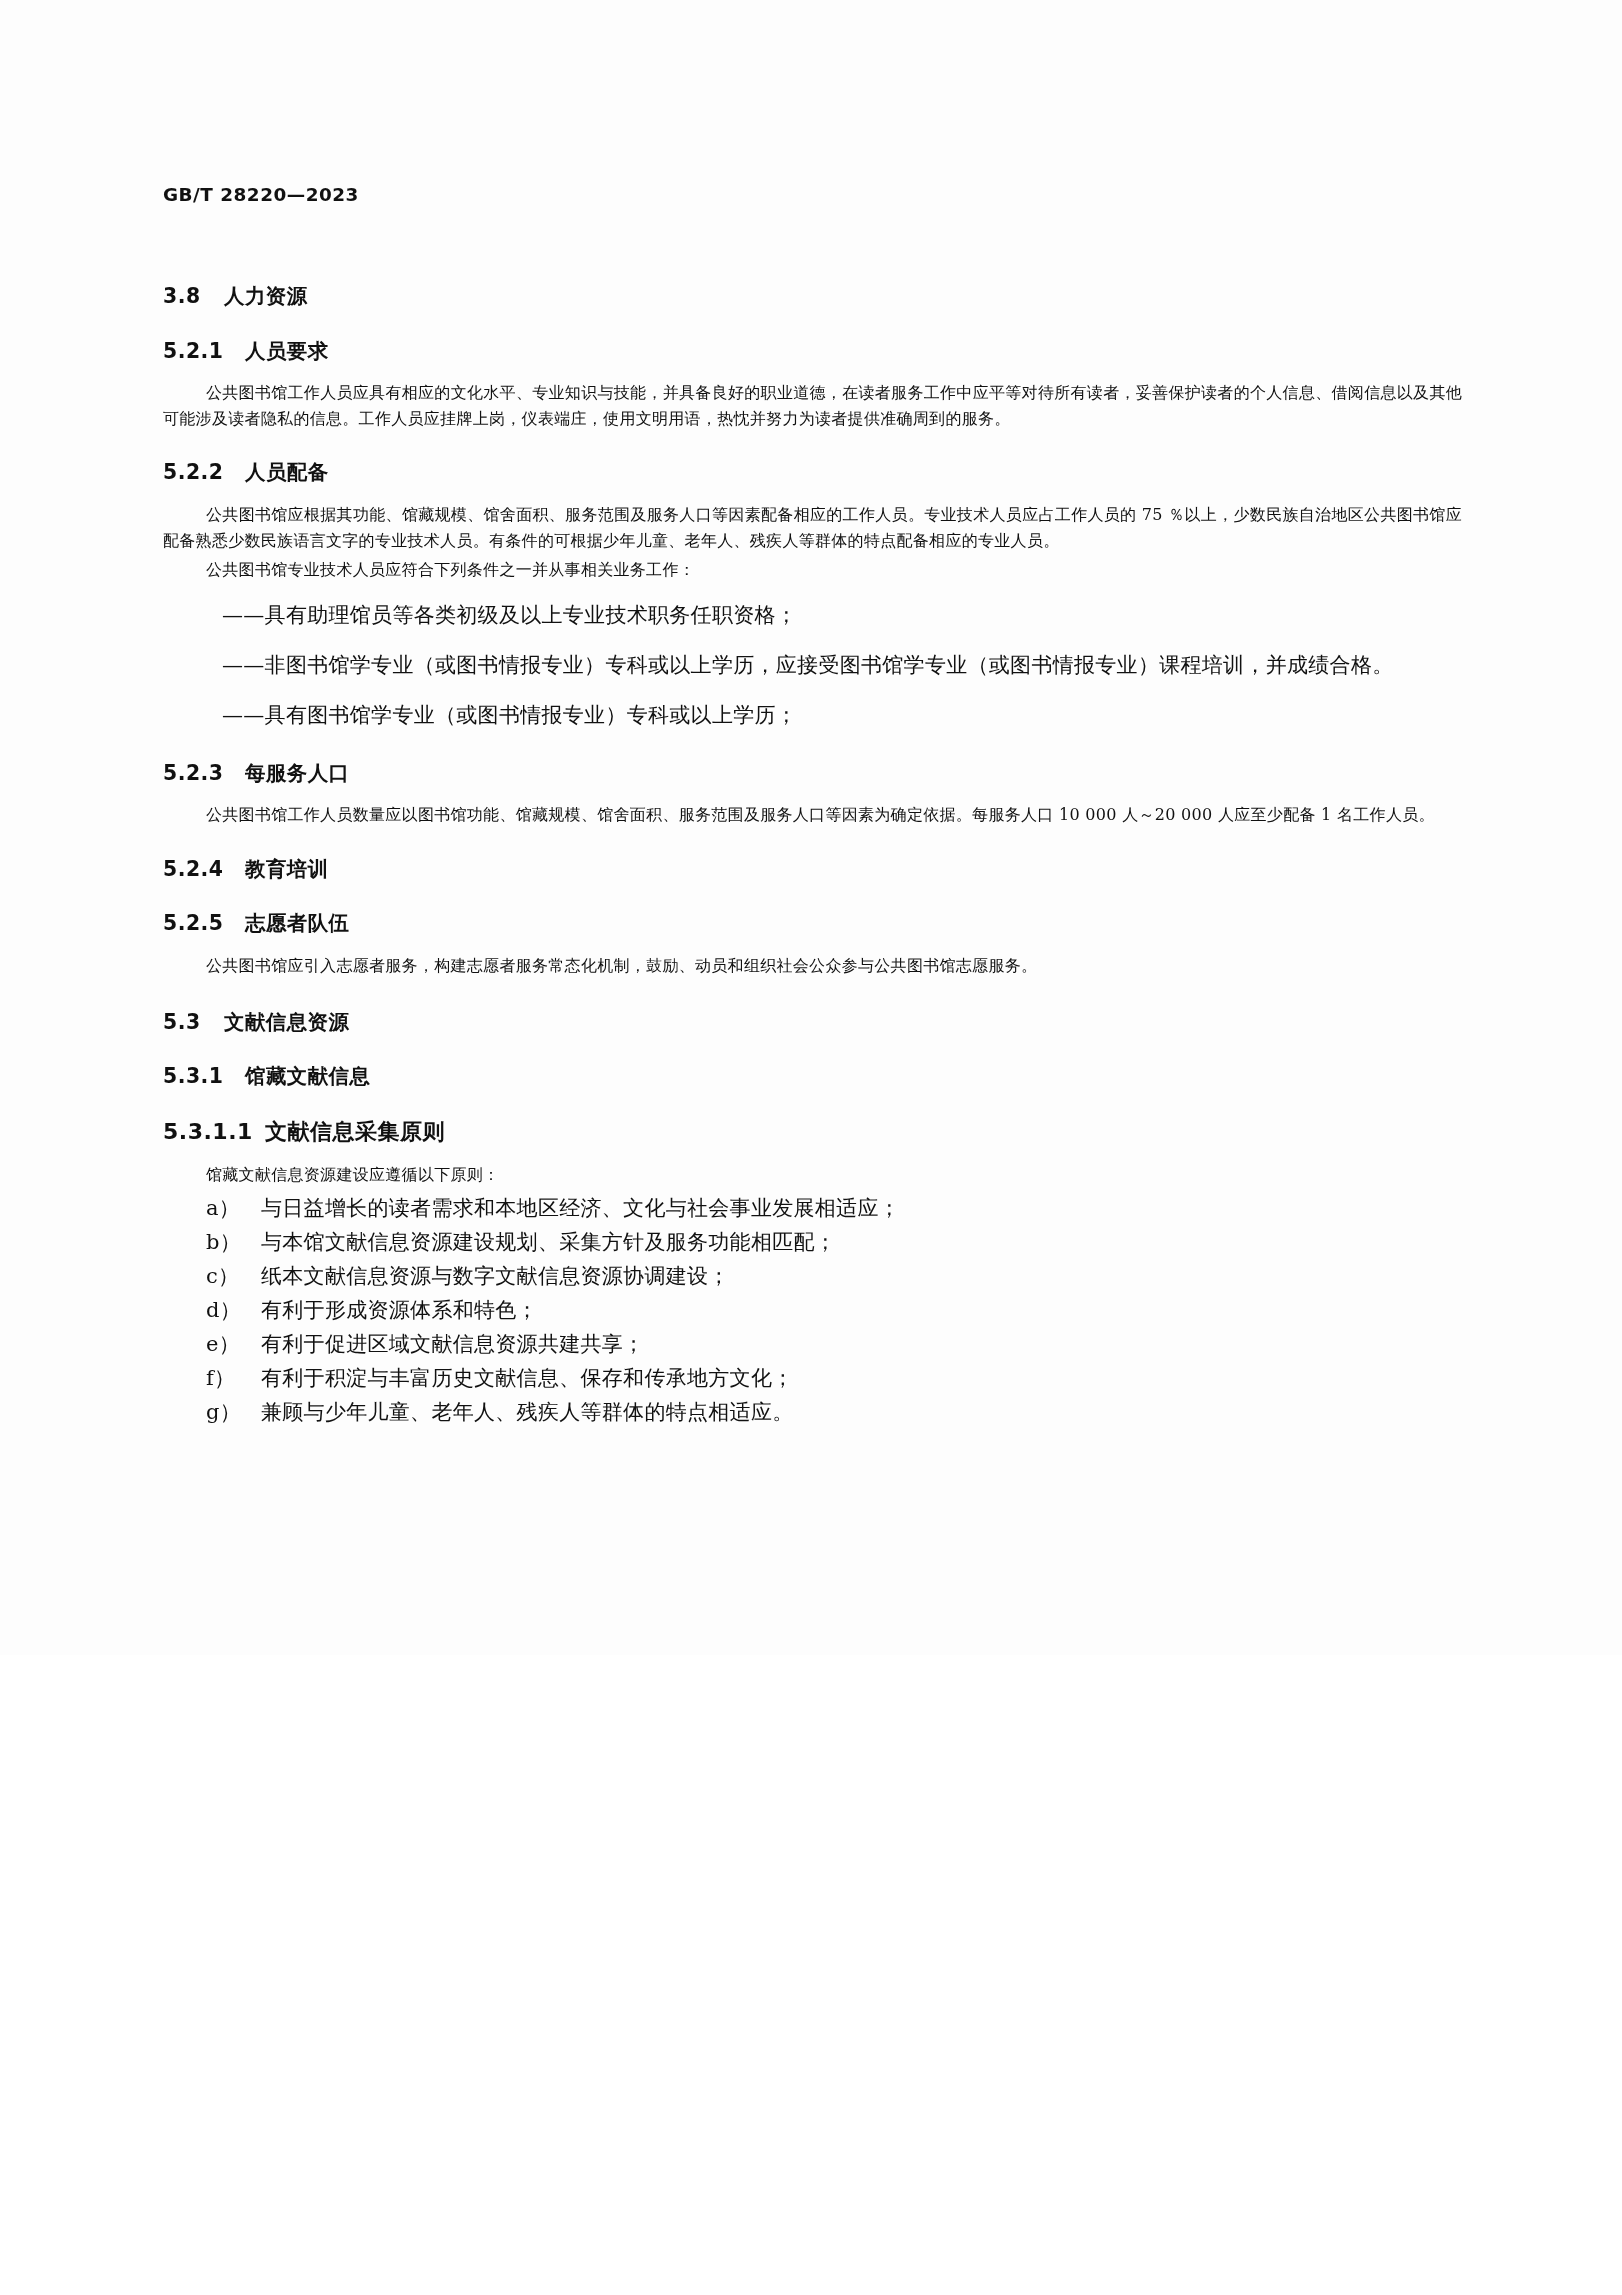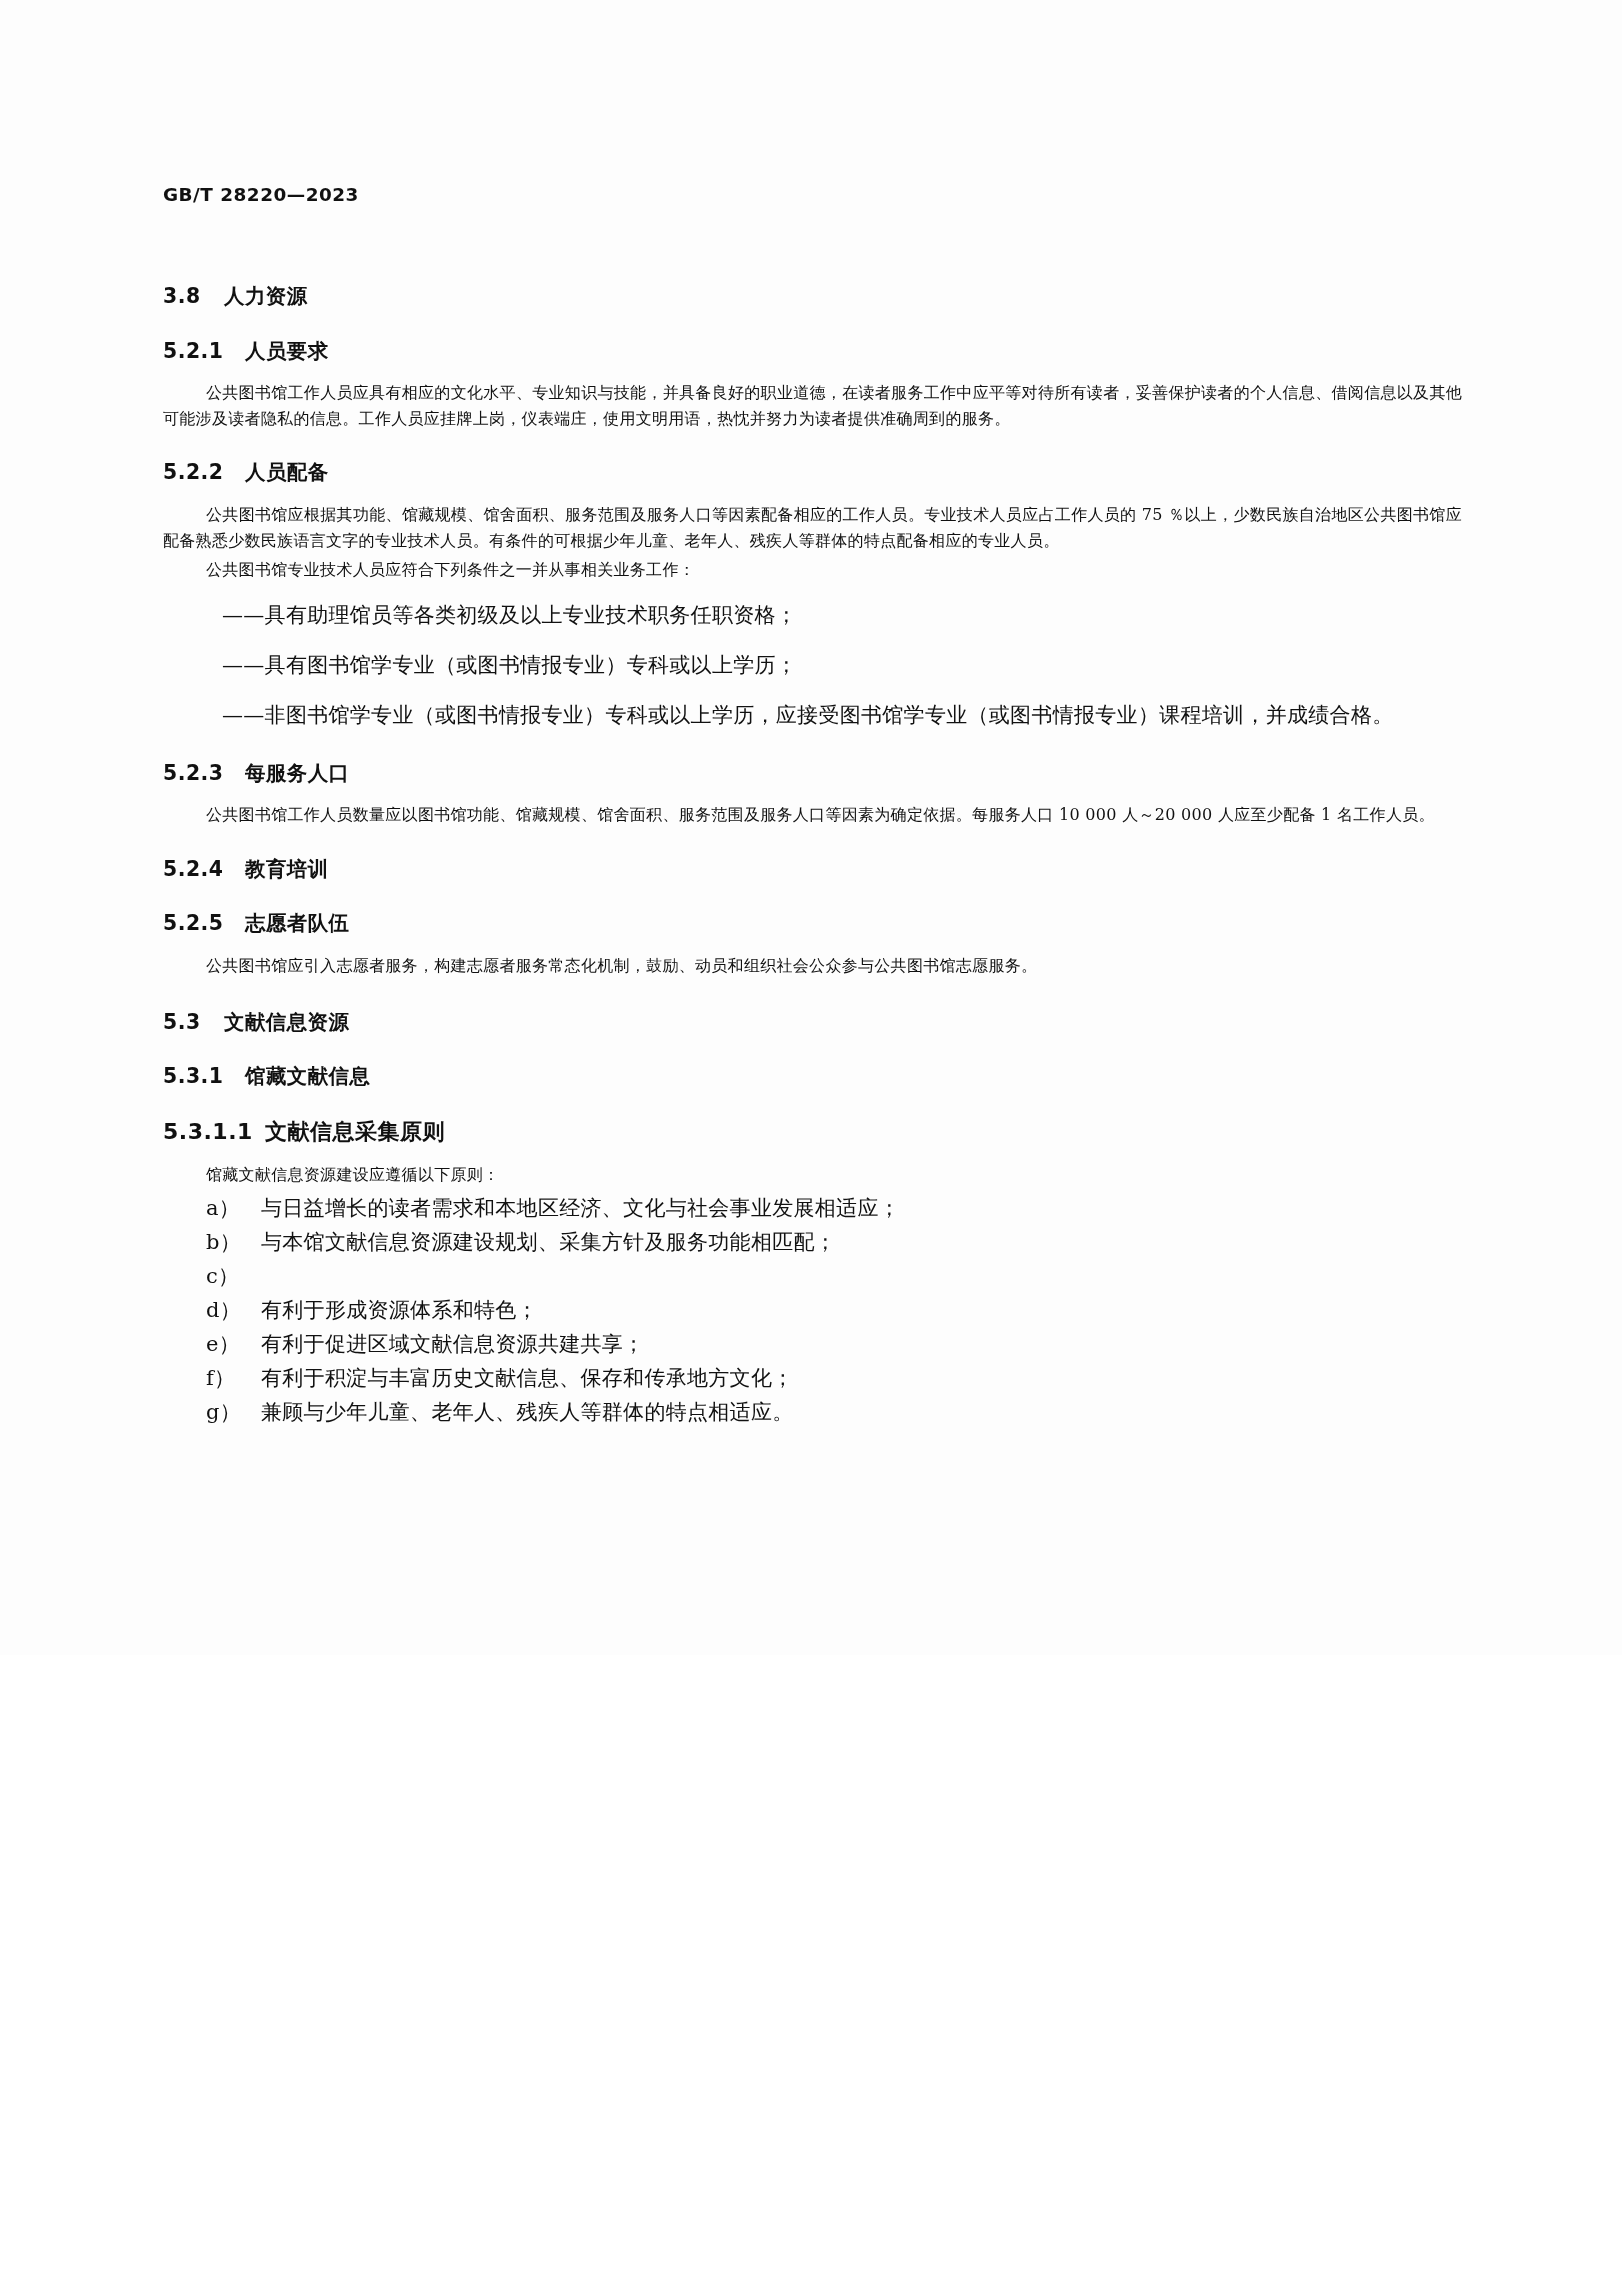--- a/index.html
+++ b/index.html
@@ -125,22 +125,22 @@
     </div>
     <p class="body indent">公共图书馆工作人员应具有相应的文化水平、专业知识与技能，并具备良好的职业道德，在读者服务工作中应平等对待所有读者，妥善保护读者的个人信息、借阅信息以及其他可能涉及读者隐私的信息。工作人员应挂牌上岗，仪表端庄，使用文明用语，热忱并努力为读者提供准确周到的服务。</p>
 
     <div class="h3">
       <span class="num-wide">5.2.2</span><span>人员配备</span>
     </div>
     <p class="body indent">公共图书馆应根据其功能、馆藏规模、馆舍面积、服务范围及服务人口等因素配备相应的工作人员。专业技术人员应占工作人员的 75 ％以上，少数民族自治地区公共图书馆应配备熟悉少数民族语言文字的专业技术人员。有条件的可根据少年儿童、老年人、残疾人等群体的特点配备相应的专业人员。</p>
     <p class="body indent">公共图书馆专业技术人员应符合下列条件之一并从事相关业务工作：</p>
 
     <p class="dash-item"><span>——</span><span>具有助理馆员等各类初级及以上专业技术职务任职资格；</span></p>
+    <p class="dash-item"><span>——</span><span>非图书馆学专业（或图书情报专业）专科或以上学历，应接受图书馆学专业（或图书情报专业）课程培训，并成绩合格。</span></p>
     <p class="dash-item"><span>——</span><span>具有图书馆学专业（或图书情报专业）专科或以上学历；</span></p>
-    <p class="dash-item"><span>——</span><span>非图书馆学专业（或图书情报专业）专科或以上学历，应接受图书馆学专业（或图书情报专业）课程培训，并成绩合格。</span></p>
 
     <div class="h3">
       <span class="num-wide">5.2.3</span><span>每服务人口</span>
     </div>
     <p class="body indent">公共图书馆工作人员数量应以图书馆功能、馆藏规模、馆舍面积、服务范围及服务人口等因素为确定依据。每服务人口 10 000 人～20 000 人应至少配备 1 名工作人员。</p>
 
     <div class="h3">
       <span class="num-wide">5.2.4</span><span>教育培训</span>
     </div>
 
@@ -166,20 +166,21 @@
       <li>
           <span class="mark">a）</span>
           <span>与日益增长的读者需求和本地区经济、文化与社会事业发展相适应；</span>
         </li>
       <li>
           <span class="mark">b）</span>
           <span>与本馆文献信息资源建设规划、采集方针及服务功能相匹配；</span>
         </li>
       <li>
           <span class="mark">c）</span>
+          <span>纸本文献信息资源与数字文献信息资源协调建设；</span>
         </li>
       <li>
           <span class="mark">d）</span>
           <span>有利于形成资源体系和特色；</span>
         </li>
       <li>
           <span class="mark">e）</span>
           <span>有利于促进区域文献信息资源共建共享；</span>
         </li>
       <li>

